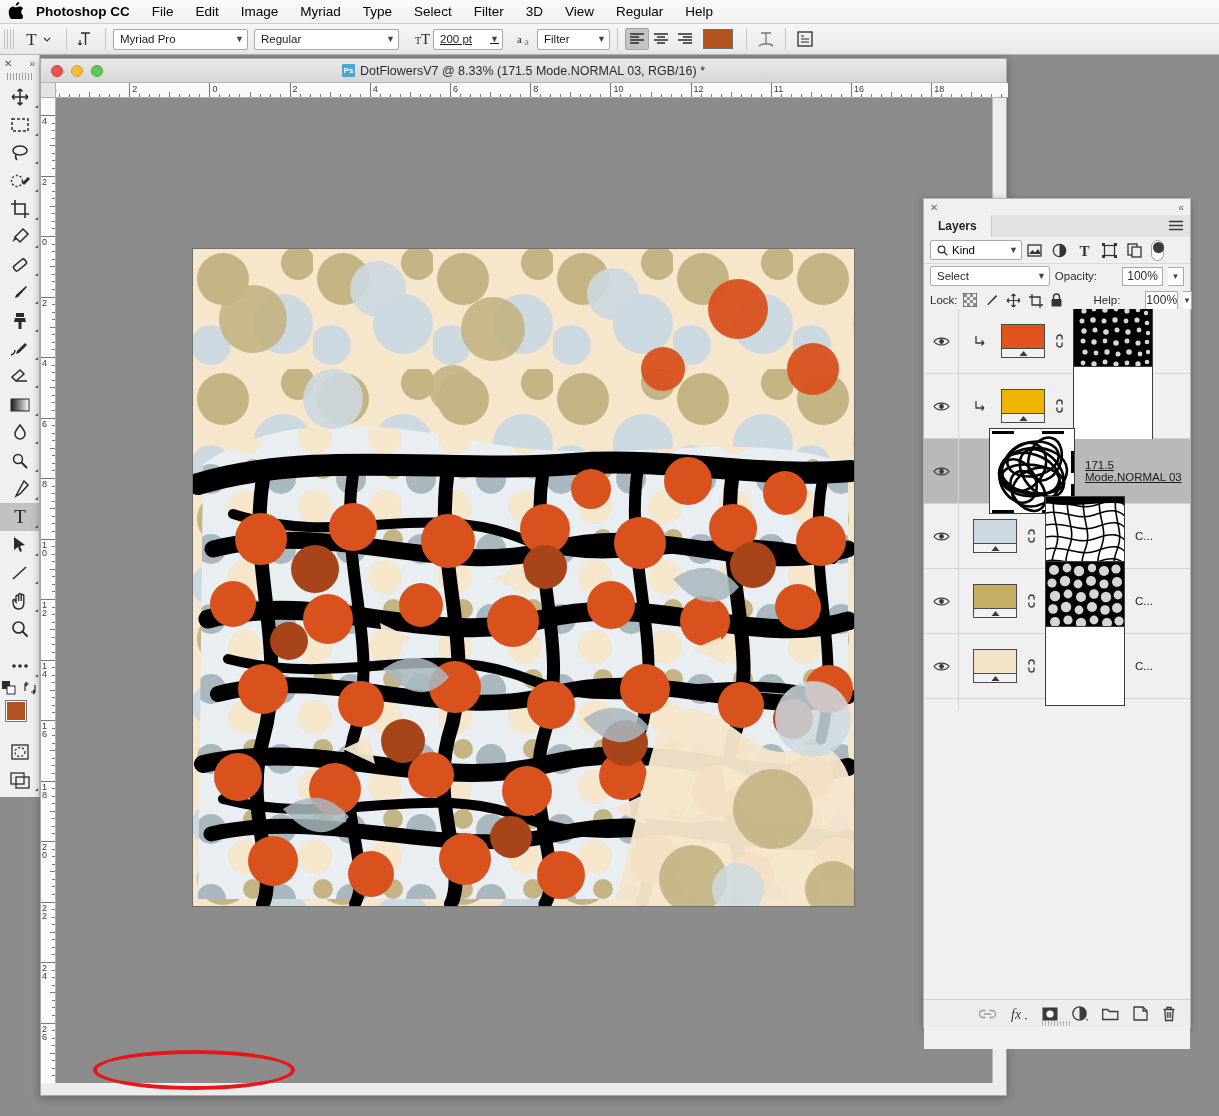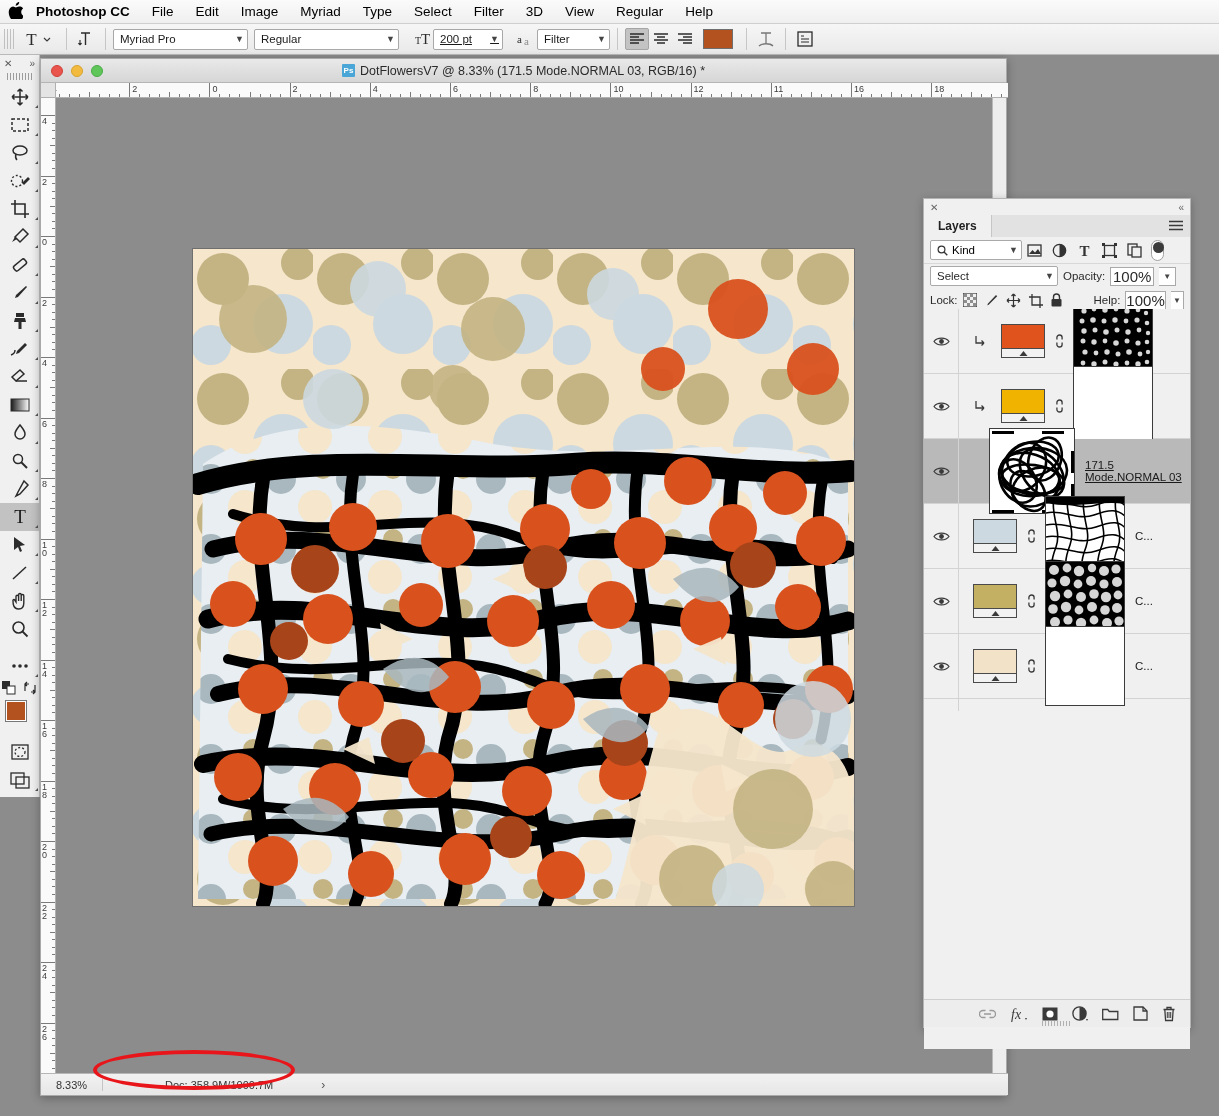--- a/index.html
+++ b/index.html
@@ -202,21 +202,21 @@
     height: 24px; display: flex; align-items: center; padding: 0 6px; gap: 5px;
     font-size: 11.5px; color: #2a2a2a;
   }
   .blendsel {
     width: 128px; height: 20px; background: #fff; border: 1px solid #a9a9a9; border-radius: 2px;
     display: flex; align-items: center; justify-content: space-between;
     padding: 0 3px 0 6px; font-size: 11.5px;
   }
   .numfield {
     width: 44px; height: 19px; background: #fff; border: 1px solid #a9a9a9;
-    display: flex; align-items: center; justify-content: center; font-size: 15px;
+    display: flex; align-items: center; justify-content: center; font-size: 12px; margin-left: 20px;
   }
   .stepper {
     width: 17px; height: 19px; border: 1px solid #a9a9a9; border-left: none; background: #fff;
     display: flex; align-items: center; justify-content: center;
   }
   .lockicos { display: flex; align-items: center; gap: 7px; }
 
   .layerlist {
     position: absolute; top: 110px; left: 0; width: 266px; height: 740px;
     background: #f0f0f0; overflow: hidden;
@@ -967,25 +967,20 @@
               <circle cx="620" cy="120" r="26"></circle>
             <circle cx="470" cy="120" r="22"></circle>
           </g>
         </g>
       </svg>
     </div>
   </div>
 
   <div class="vscroll"></div>
 
-  <div class="statusbar">
-    <div class="sb-zoom">8.33%</div>
-    <div class="sb-doc">Doc: 358.9M/1000.7M</div>
-    <div class="sb-arrow">›</div>
-  </div>
 </div>
 
 <div class="layers">
   <div class="lp-topbar">
     <span>✕</span>
     <span>«</span>
   </div>
   <div class="lp-tabs">
     <div class="lp-tab">Layers</div>
     <div class="lp-burger">

